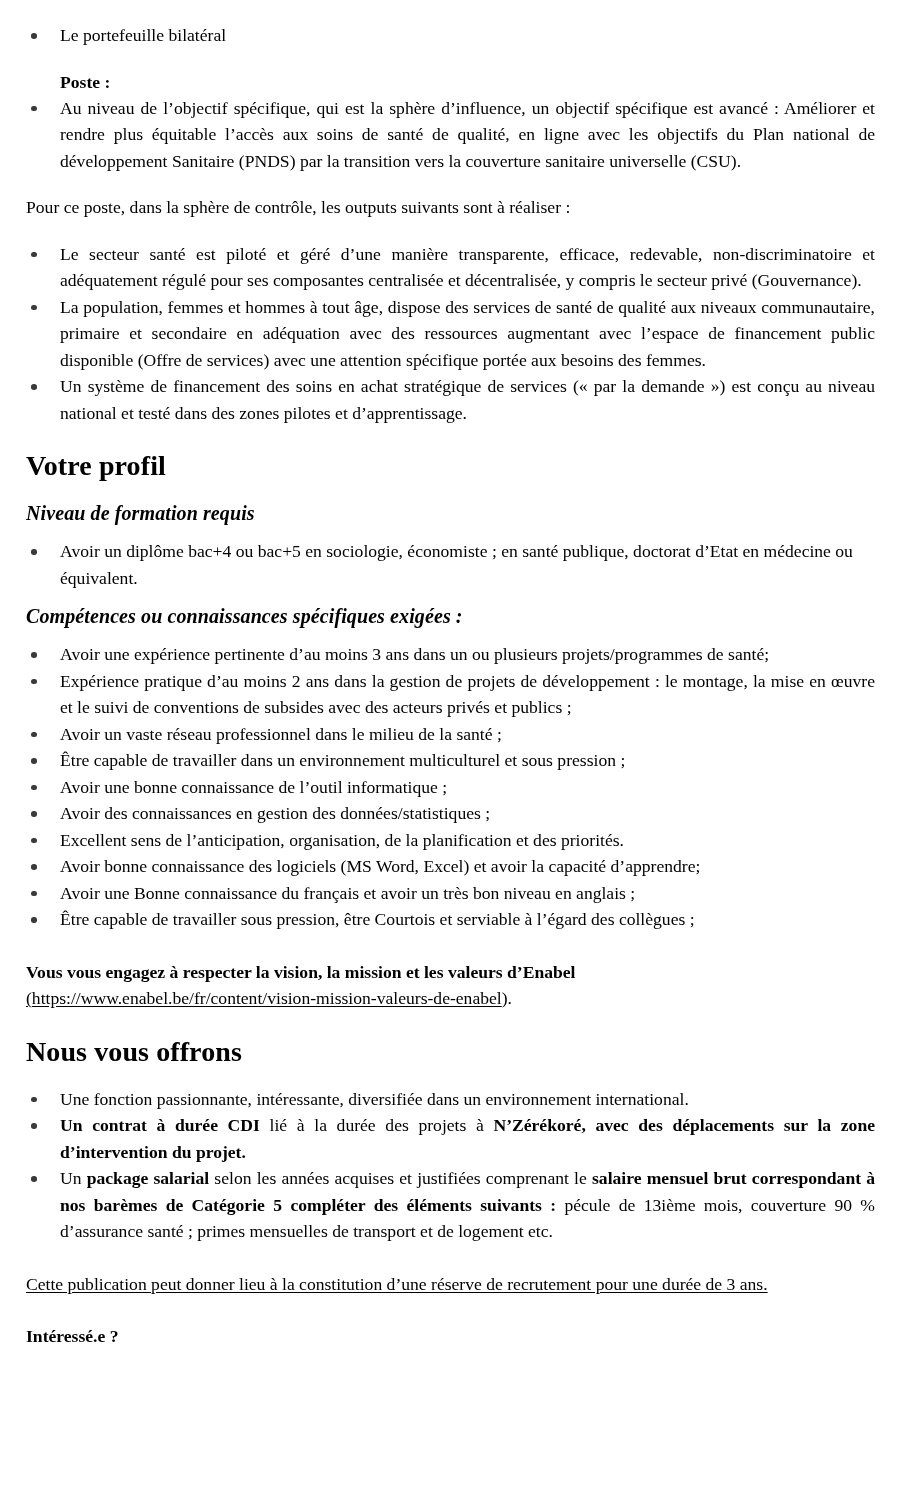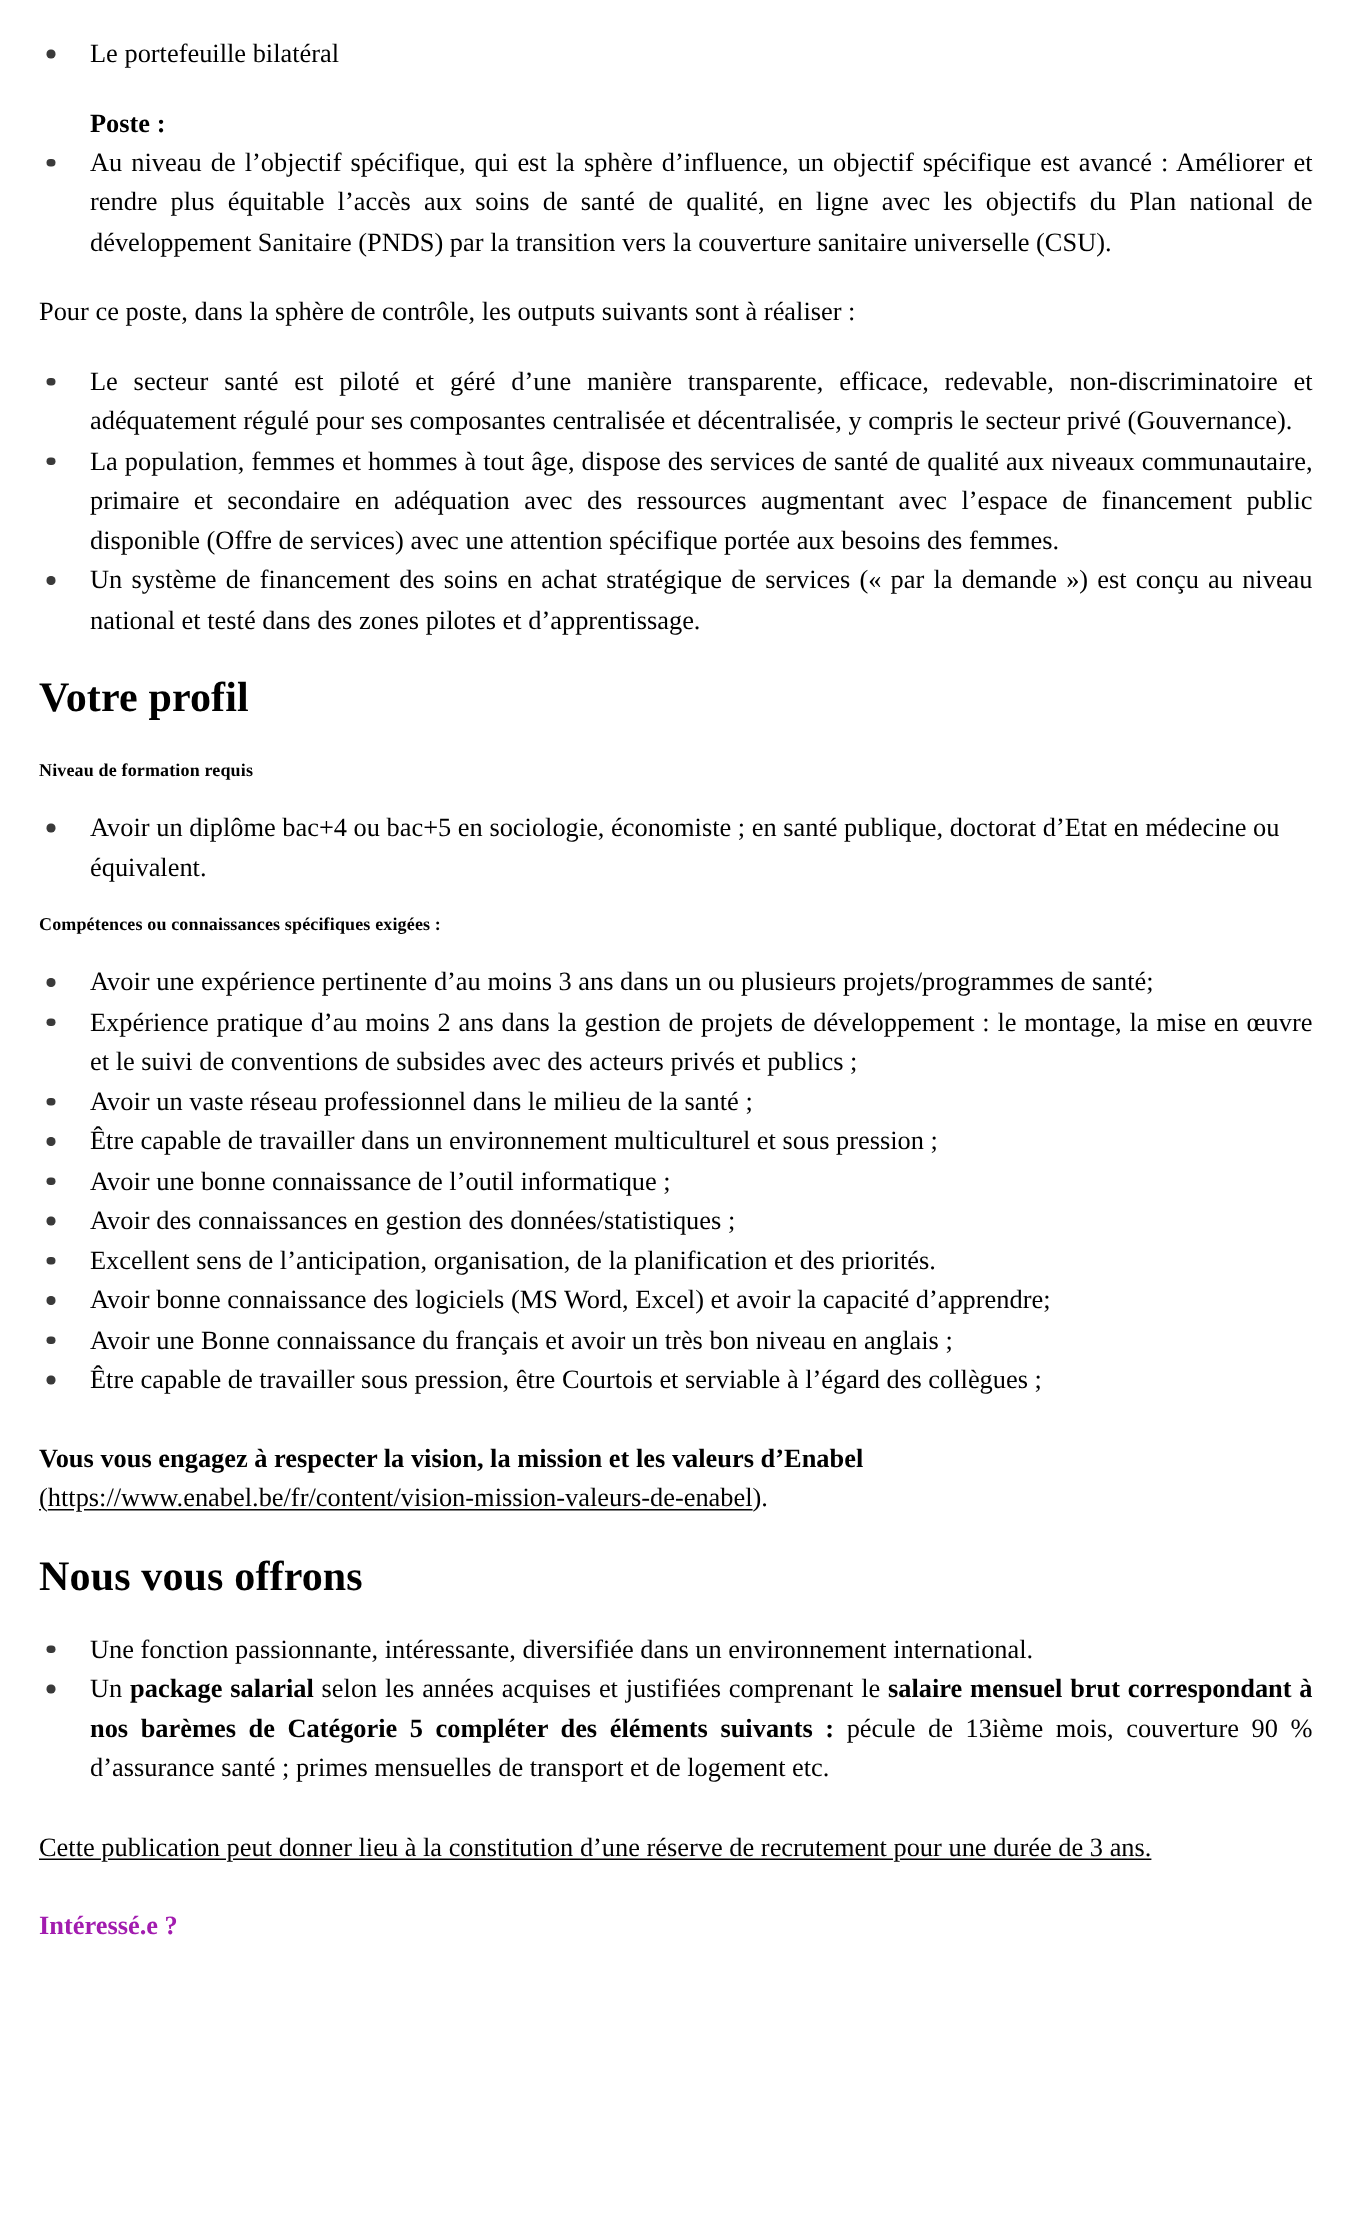--- a/index.html
+++ b/index.html
@@ -42,26 +42,27 @@
   
   h1.heading-major {
     font-size: 28px;
     line-height: 28px;
     font-weight: bold;
     margin: 0;
     padding: 0;
     letter-spacing: 0.1px;
   }
   h2.heading-minor {
-    font-size: 12px;
+    font-size: 20px;
     line-height: 26px;
     font-weight: bold;
     margin: 0;
     padding: 0;
     letter-spacing: 0.1px;
+    font-style: italic;
   }
   .inline-heading {
     font-size: 17.6px;
     line-height: 26px;
     font-weight: bold;
     margin: 0;
     padding: 0 0 0 34px;
   }
 
   
@@ -90,21 +91,21 @@
     width: 5.5px;
     height: 5.5px;
     border-radius: 50%;
     background: #3a3a3a;
   }
 
   
   .b { font-weight: bold; }
   .u { text-decoration: underline; text-underline-offset: 2px; }
   .para.u, li.u { text-decoration: underline; text-underline-offset: 2px; }
-  .red { color: #a21caf; font-weight: bold; }
+  .red { color: #000000; font-weight: bold; }
 
   .link-text {
     text-decoration: underline;
     text-underline-offset: 2px;
     color: #000000;
   }
 </style>
 </head>
 <body>
 
@@ -173,20 +174,21 @@
   <p class="para loose"><span class="link-text">(</span><a class="link-text" href="#">https://www.enabel.be/fr/content/vision-mission-valeurs-de-enabel</a><span>).</span></p>
 
   <div class="spacer-lg"></div>
 
   <h1 class="heading-major">Nous vous offrons</h1>
 
   <div class="spacer-md"></div>
 
   <ul class="bullets" id="offrons-list">
     <li class="left-align"><span>Une fonction passionnante, intéressante, diversifiée dans un environnement international.</span></li>
+    <li><span class="b">Un contrat à durée CDI</span><span> lié à la durée des projets à </span><span class="b">N’Zérékoré, avec des déplacements sur la zone d’intervention du projet.</span></li>
     <li><span>Un </span><span class="b">package salarial</span><span> selon les années acquises et justifiées comprenant le </span><span class="b">salaire mensuel brut correspondant à nos barèmes de Catégorie 5 compléter des éléments suivants :</span><span> pécule de 13ième mois, couverture 90 % d’assurance santé ; primes mensuelles de transport et de logement etc.</span></li>
   </ul>
 
   <div class="spacer-lg"></div>
 
   <p class="para u">Cette publication peut donner lieu à la constitution d’une réserve de recrutement pour une durée de 3 ans.</p>
 
   <div class="spacer-lg"></div>
 
   <p class="para red">Intéressé.e ?</p>

